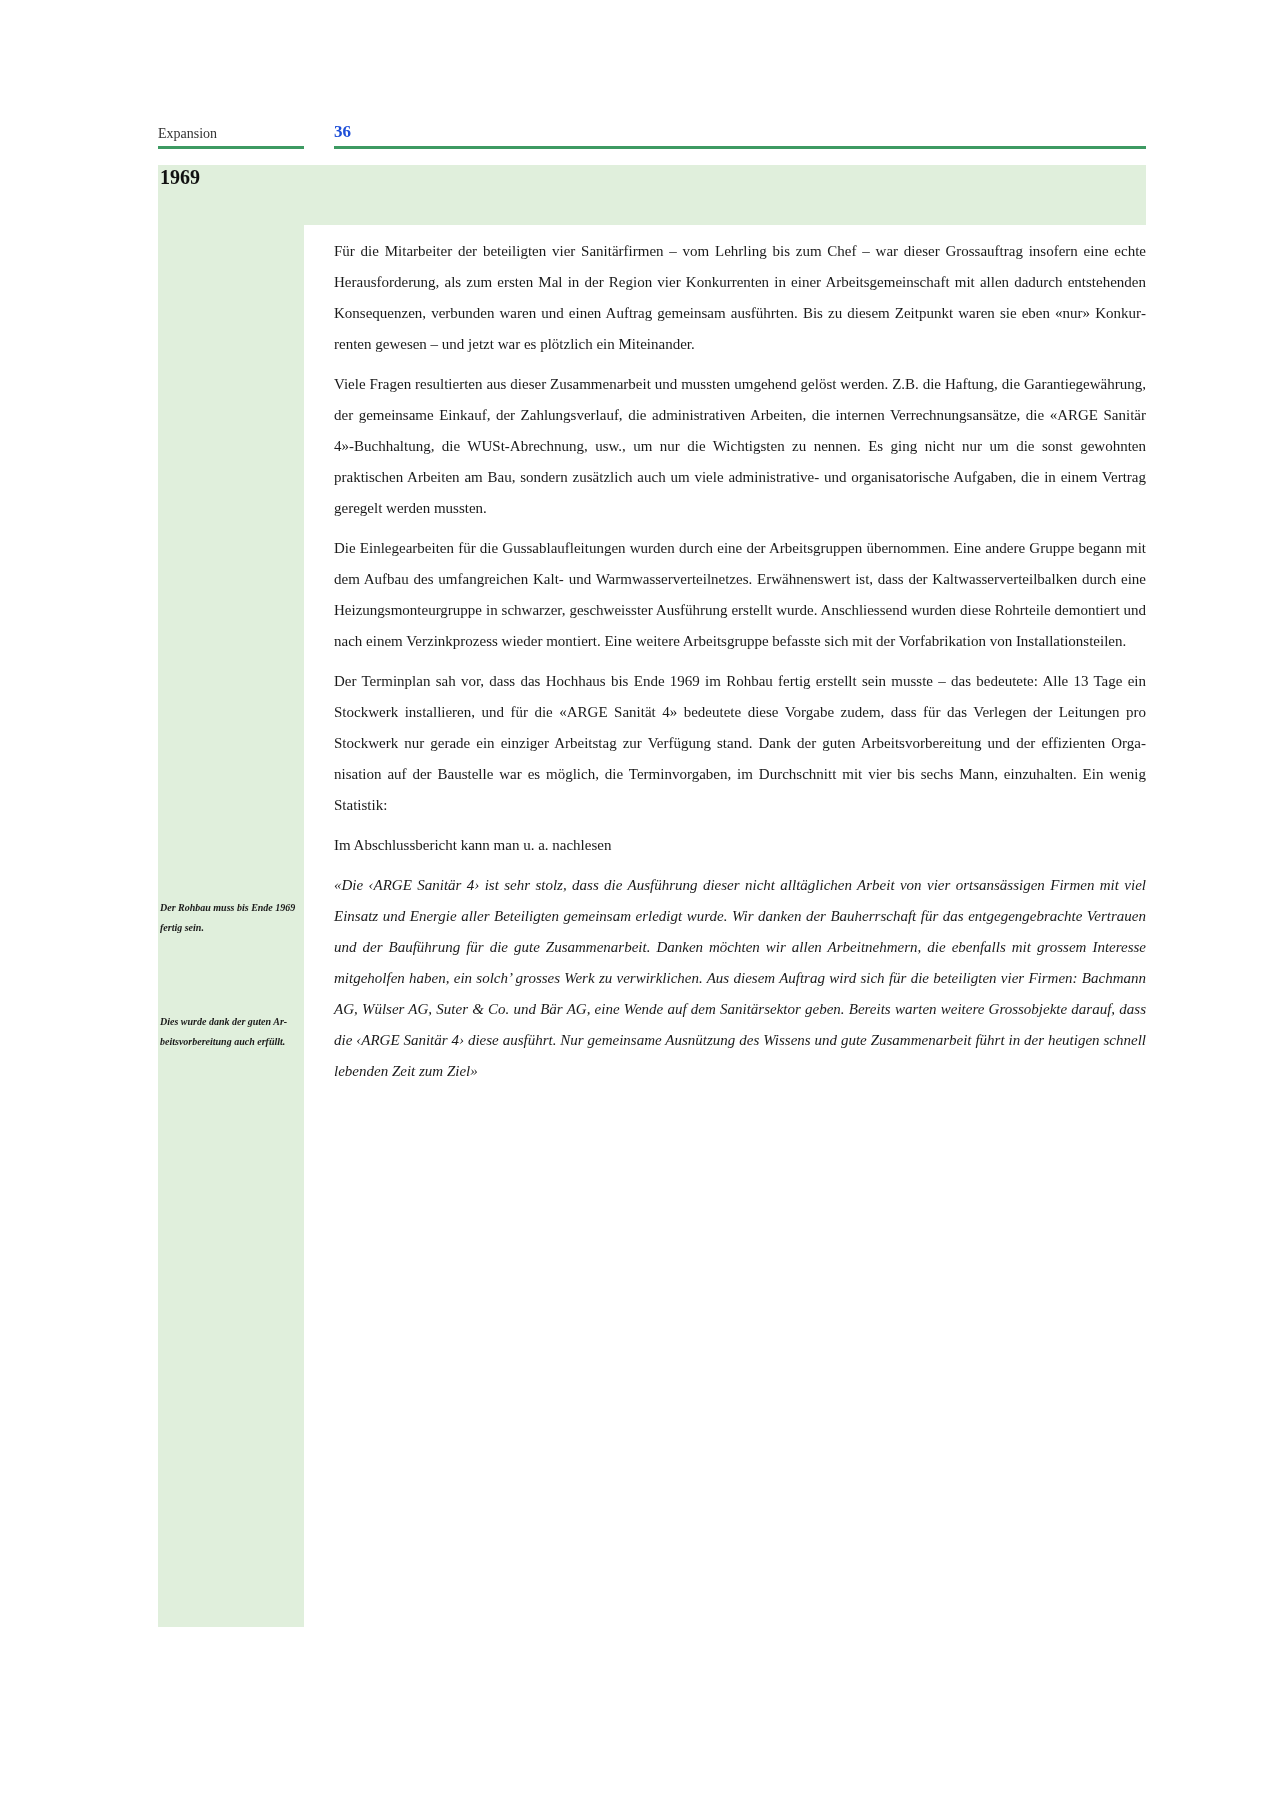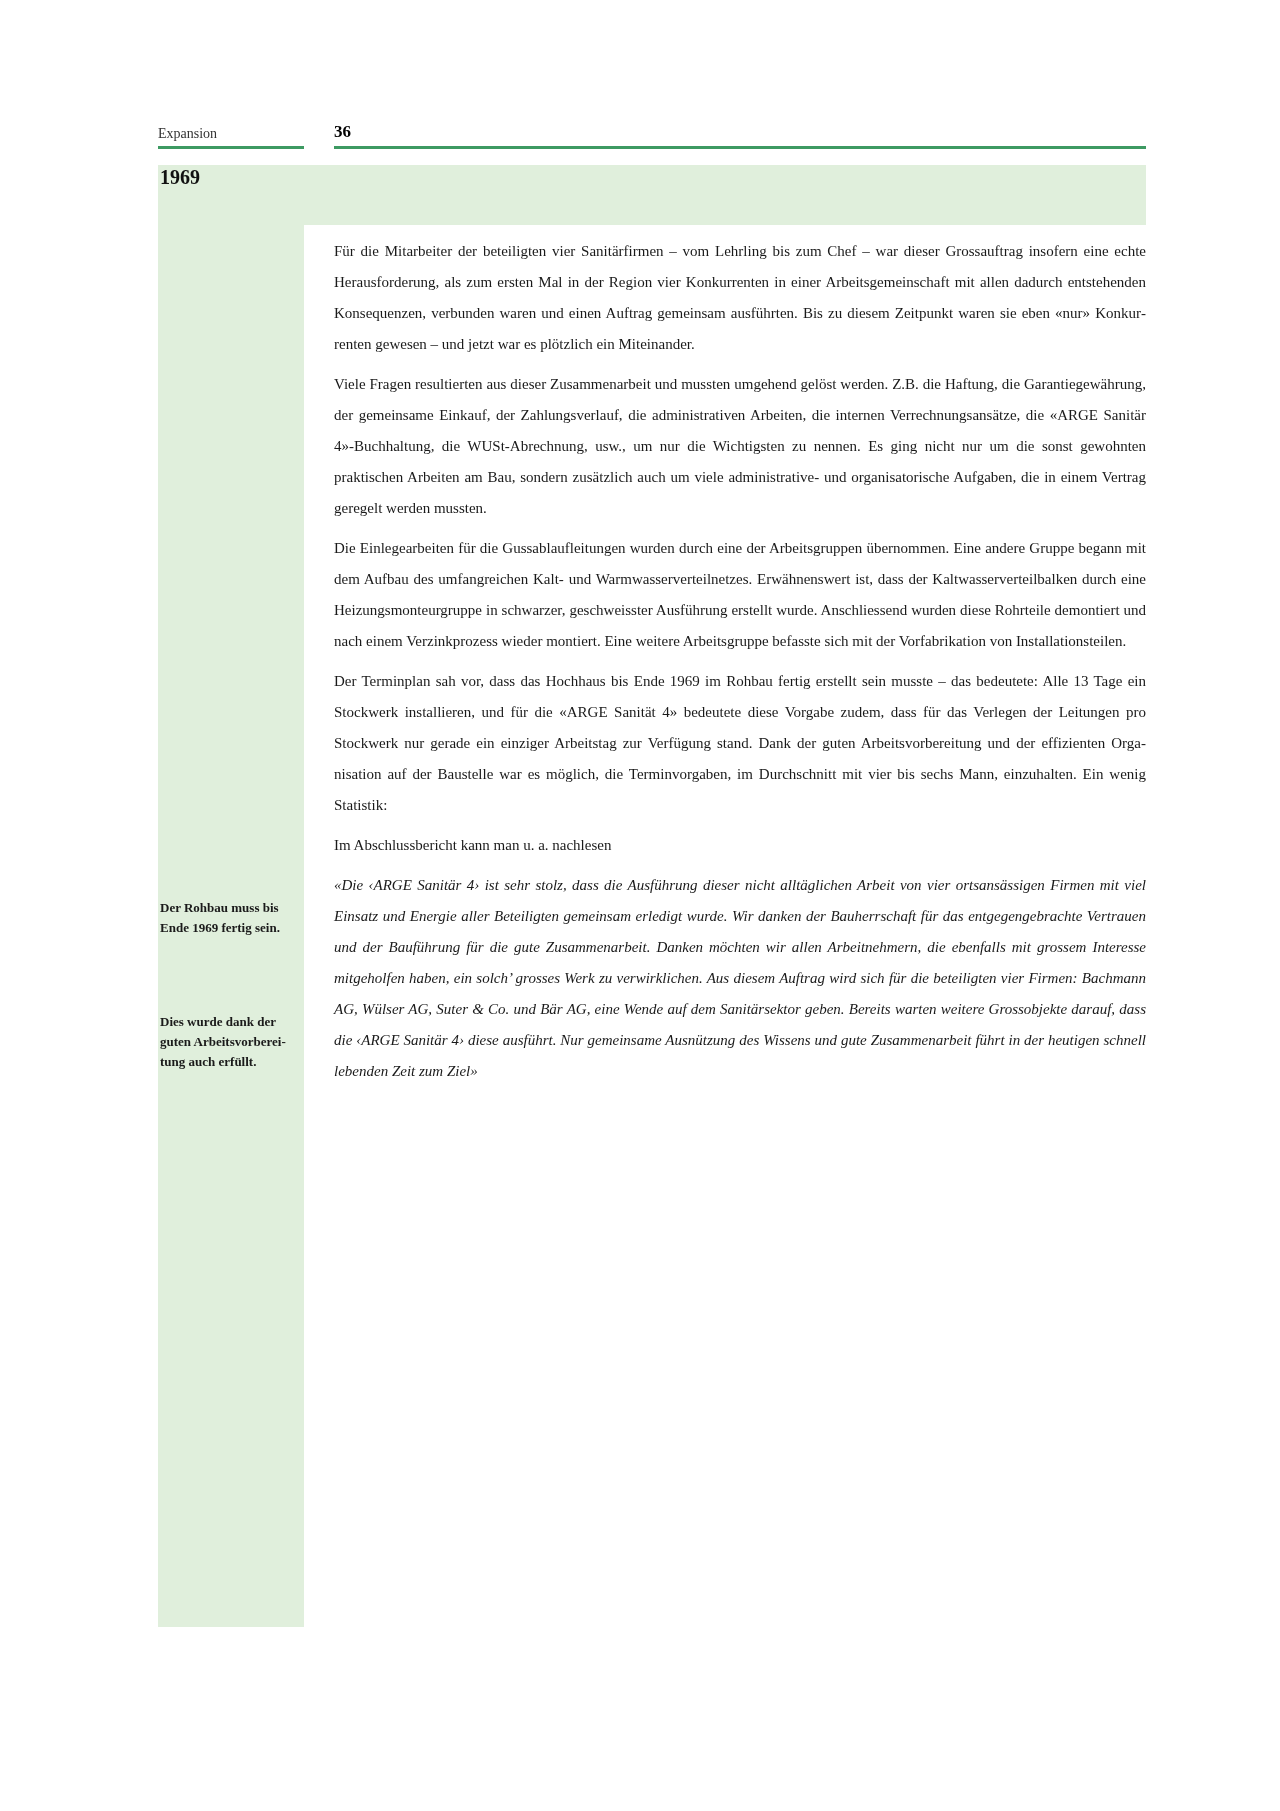--- a/index.html
+++ b/index.html
@@ -1,27 +1,27 @@
 <!DOCTYPE html>
 <html><head>
   <meta charset="utf-8">
   <style>
     html, body { margin: 0; padding: 0; background: #ffffff; }
     body { width: 1280px; height: 1811px; position: relative; overflow: hidden;
            font-family: "Liberation Serif", "DejaVu Serif", serif; color: #1a1a1a; }
     .hdr-left { position: absolute; left: 158px; top: 126px; width: 146px; height: 20px;
                 font-size: 14px; color: #333; }
     .hdr-left-rule { position: absolute; left: 158px; top: 146px; width: 146px; height: 3px; background: #3d9a62; }
-    .hdr-page { position: absolute; left: 334px; top: 122px; font-size: 17px; font-weight: bold; color: #000000; }
+    .hdr-page { position: absolute; left: 334px; top: 122px; font-size: 17px; font-weight: bold; color: #1d4ed8; }
     .hdr-right-rule { position: absolute; left: 334px; top: 146px; width: 812px; height: 3px; background: #3d9a62; }
     .band { position: absolute; left: 158px; top: 165px; width: 988px; height: 60px; background: #e0efdc; }
     .year { position: absolute; left: 160px; top: 166px; font-size: 20px; font-weight: bold; color: #111; }
     .side { position: absolute; left: 158px; top: 225px; width: 146px; height: 1402px; background: #e0efdc; }
-    .note { position: absolute; left: 160px; width: 140px; font-size: 13px; font-weight: bold;
-            line-height: 20px; color: #1a1a1a; }
+    .note { position: absolute; left: 160px; width: 140px; font-size: 10px; font-weight: bold;
+            line-height: 20px; color: #1a1a1a; font-style: italic; }
     .note1 { top: 898px; }
     .note2 { top: 1012px; }
     .main { position: absolute; left: 334px; top: 236px; width: 812px; }
     .para { margin: 0 0 9px 0; font-size: 15px; line-height: 31px; text-align: justify; hyphens: manual; }
     .para.quote { font-style: italic; }
   </style>
 </head>
 <body>
 
 <div class="hdr-left">Expansion</div>

